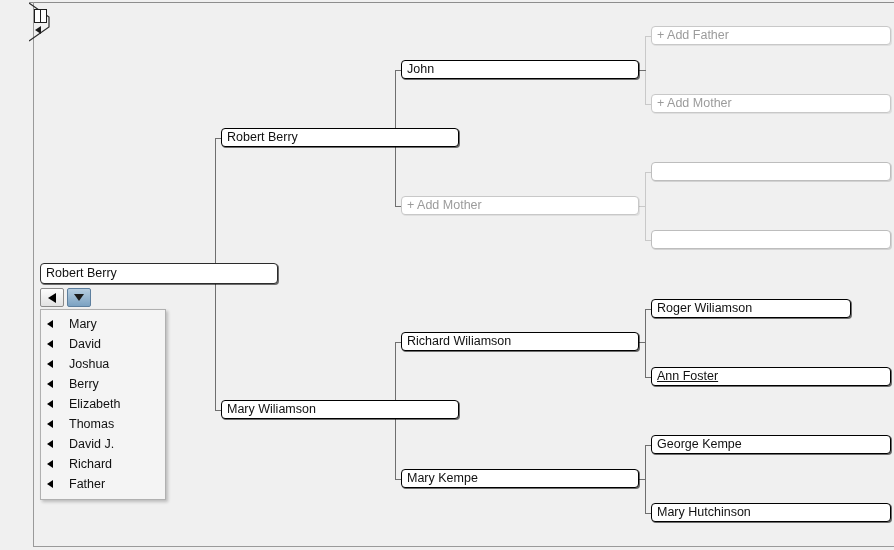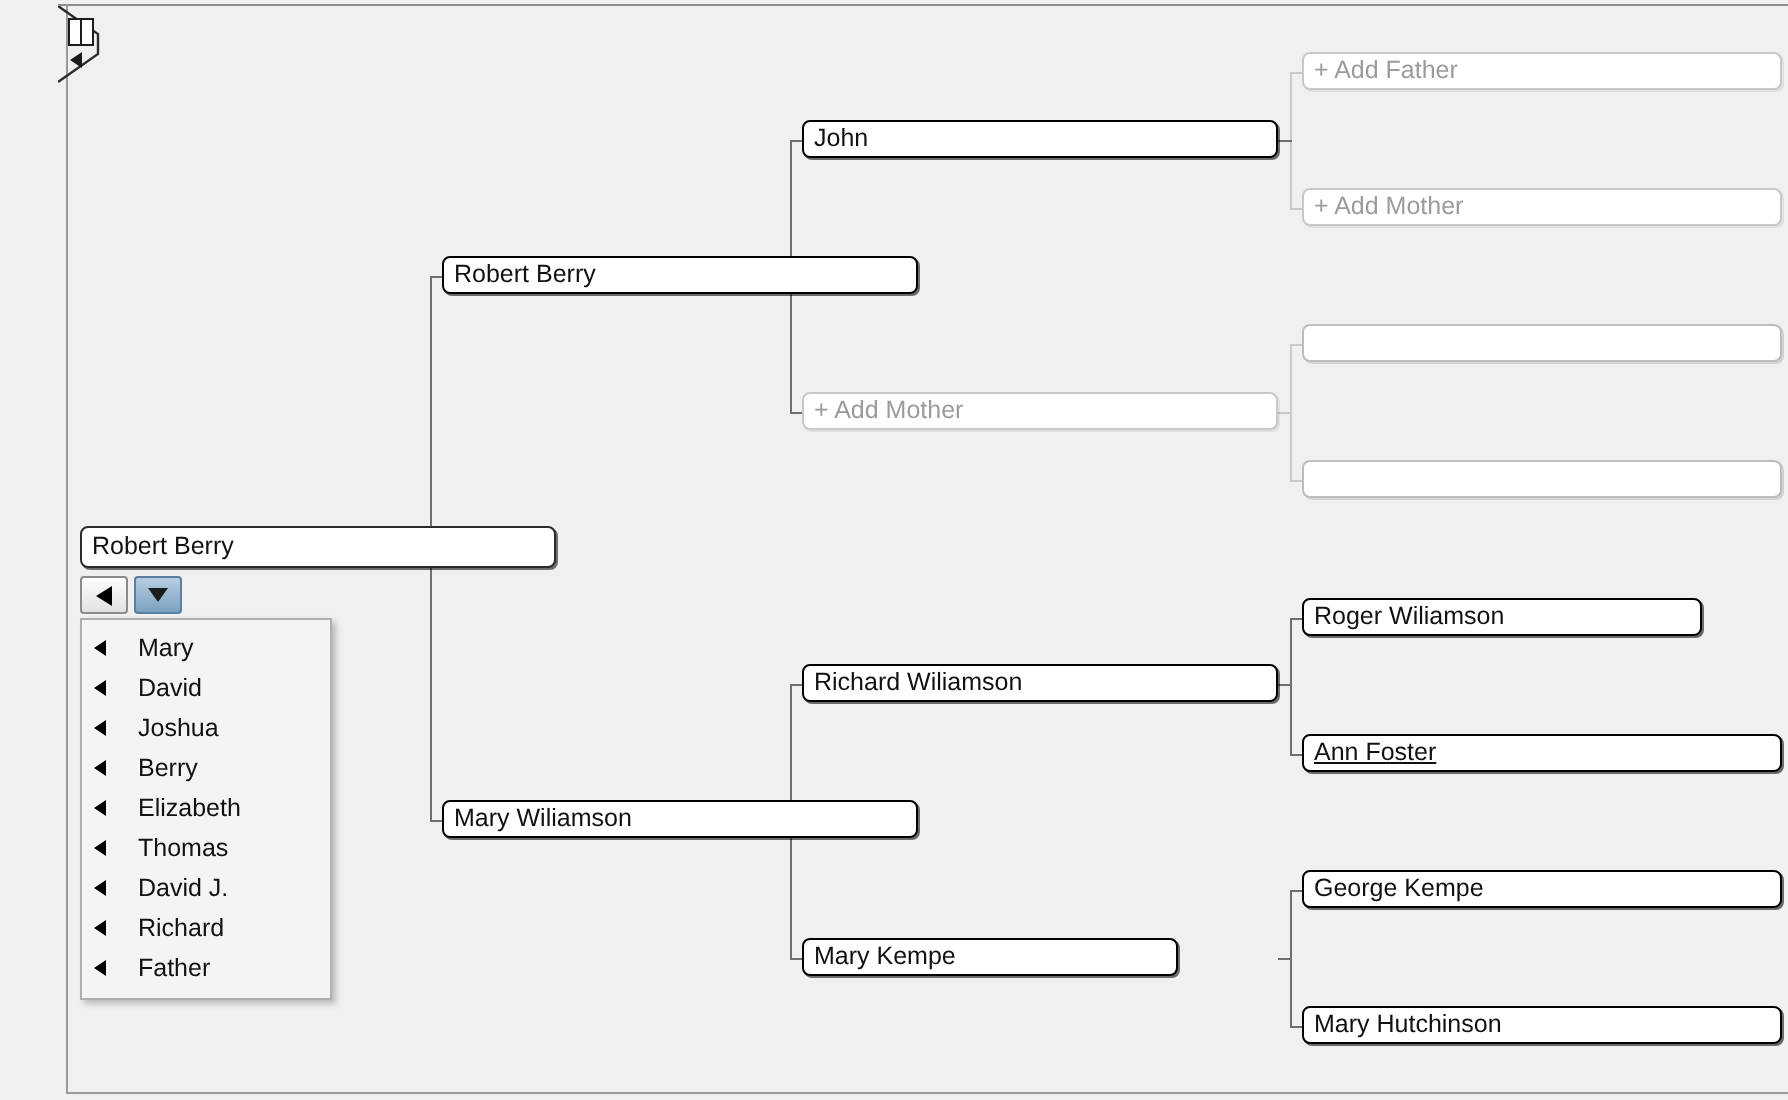--- a/index.html
+++ b/index.html
@@ -270,21 +270,21 @@
   </div>
 
   <div class="pbox ghost" style="left:372px;top:196px;width:238px;">
     <span>+ Add Mother</span>
   </div>
 
   <div class="pbox" style="left:372px;top:332px;width:238px;">
     <span>Richard Wiliamson</span>
   </div>
 
-  <div class="pbox" style="left:372px;top:469px;width:188px;">
+  <div class="pbox" style="left:372px;top:469px;width:238px;">
     <span>Mary Kempe</span>
   </div>
 
   <div class="pbox" style="left:192px;top:128px;width:238px;">
     <span>Robert Berry</span>
   </div>
 
   <div class="pbox" style="left:192px;top:400px;width:238px;">
     <span>Mary Wiliamson</span>
   </div>

